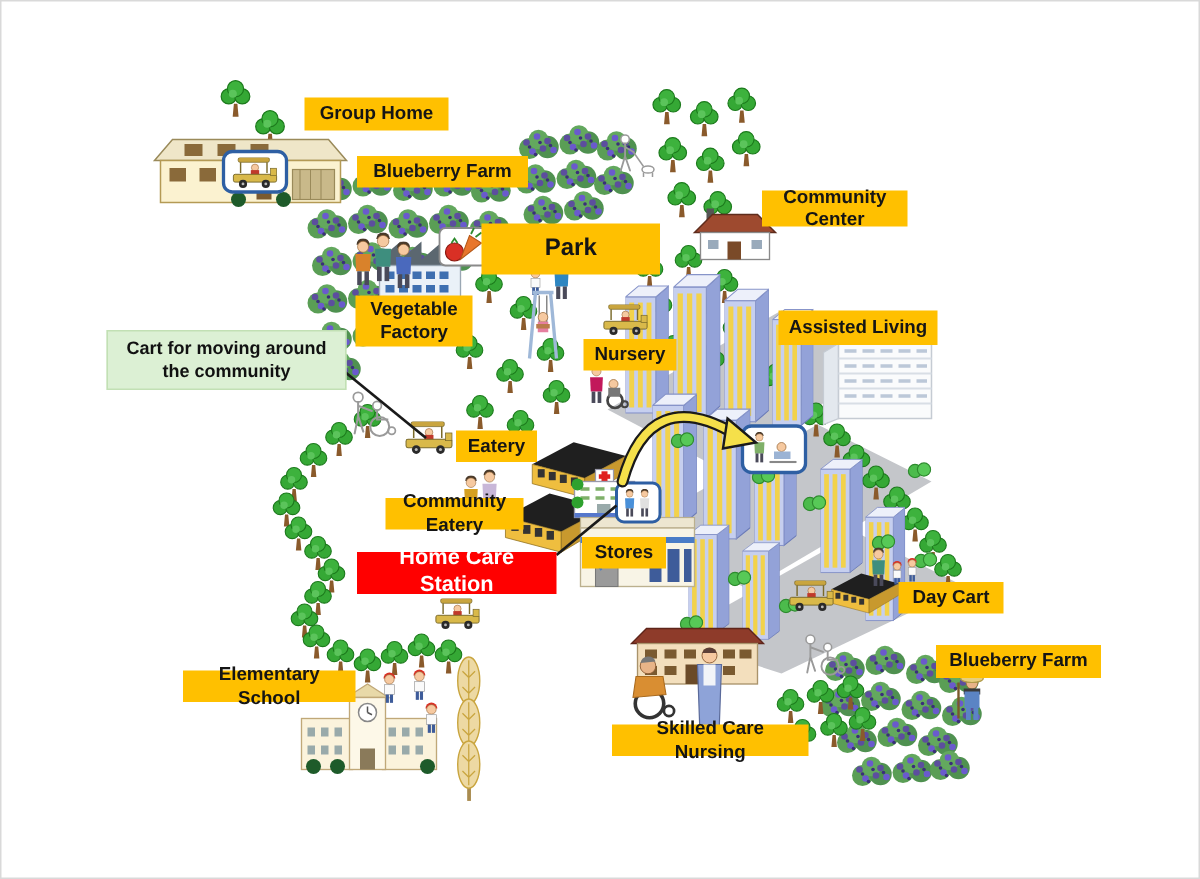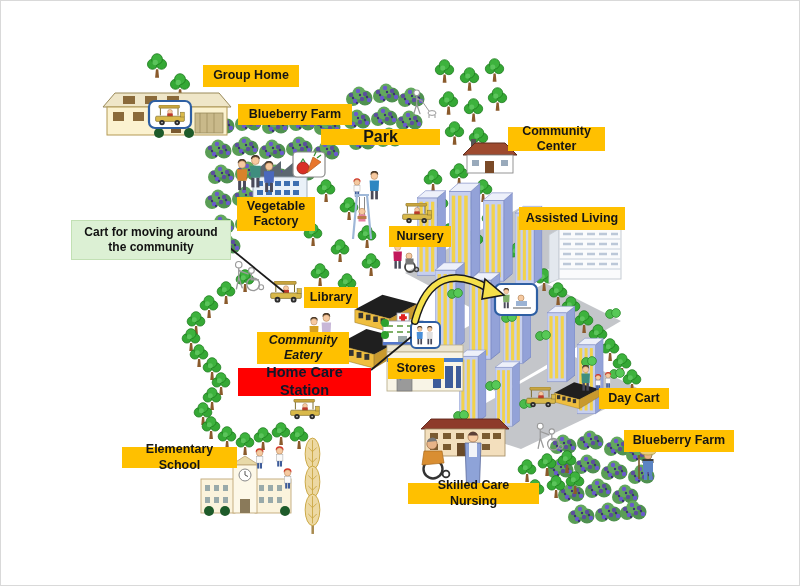--- a/index.html
+++ b/index.html
@@ -9,21 +9,21 @@
     border:1px solid #d9d9d9;box-sizing:border-box;
   }
   .art{position:absolute;left:0;top:0;}
   .lbl{
     position:absolute;background:#FFC000;color:#151515;
     font-size:12.5px;font-weight:600;line-height:1.22;
     display:flex;align-items:center;justify-content:center;text-align:center;
     padding:1px 5px;box-sizing:border-box;z-index:5;
   }
   .lbl.park{font-size:16px;}
-  .lbl.red{background:#FF0000;color:#0f172a;font-size:14.5px;font-weight:600;}
+  .lbl.red{background:#FF0000;color:#ffffff;font-size:14.5px;font-weight:600;}
   .callout{
     position:absolute;background:#DCF0D4;border:1px solid #c2e0b4;color:#111;
     font-size:12px;font-weight:600;line-height:1.25;text-align:center;
     padding:4px 6px;box-sizing:border-box;z-index:5;
   }
 </style>
 </head>
 <body>
 
 <div class="stage">
@@ -516,27 +516,27 @@
   </g>
   <g>
     <path d="M414,320 C426,276 452,266 490,289" fill="none" stroke="#1a1a1a" stroke-width="8" stroke-linecap="round"></path>
     <path d="M414,320 C426,276 452,266 490,289" fill="none" stroke="#F5E04A" stroke-width="5" stroke-linecap="round"></path>
     <polygon points="484,278 503,294 481,298" fill="#F5E04A" stroke="#1a1a1a" stroke-width="1.6"></polygon>
   </g>
 </svg>
 
 <div class="lbl" style="left:202px;top:64px;width:96px;height:22px;">Group Home</div>
 <div class="lbl" style="left:237px;top:103px;width:114px;height:21px;">Blueberry Farm</div>
-<div class="lbl park" style="left:320px;top:128px;width:119px;height:16px;">Park</div>
+<div class="lbl park" style="left:320px;top:148px;width:119px;height:34px;">Park</div>
 <div class="lbl" style="left:507px;top:126px;width:97px;height:24px;">Community Center</div>
 <div class="lbl" style="left:236px;top:196px;width:78px;height:34px;">Vegetable Factory</div>
 <div class="lbl" style="left:388px;top:225px;width:62px;height:21px;">Nursery</div>
 <div class="lbl" style="left:518px;top:206px;width:106px;height:23px;">Assisted Living</div>
-<div class="lbl" style="left:303px;top:286px;width:54px;height:21px;">Library</div>
-<div class="lbl" style="left:256px;top:331px;width:92px;height:32px;font-style:italic;">Community Eatery</div>
+<div class="lbl" style="left:303px;top:286px;width:54px;height:21px;">Eatery</div>
+<div class="lbl" style="left:256px;top:331px;width:92px;height:21px;">Community Eatery</div>
 <div class="lbl red" style="left:237px;top:367px;width:133px;height:28px;">Home Care Station</div>
 <div class="lbl" style="left:387px;top:357px;width:56px;height:21px;">Stores</div>
 <div class="lbl" style="left:598px;top:387px;width:70px;height:21px;">Day Cart</div>
 <div class="lbl" style="left:623px;top:429px;width:110px;height:22px;">Blueberry Farm</div>
 <div class="lbl" style="left:121px;top:446px;width:115px;height:21px;">Elementary School</div>
 <div class="lbl" style="left:407px;top:482px;width:131px;height:21px;">Skilled Care Nursing</div>
 
 <div class="callout" style="left:70px;top:219px;width:160px;">Cart for moving around the community</div>
 
 </div>

